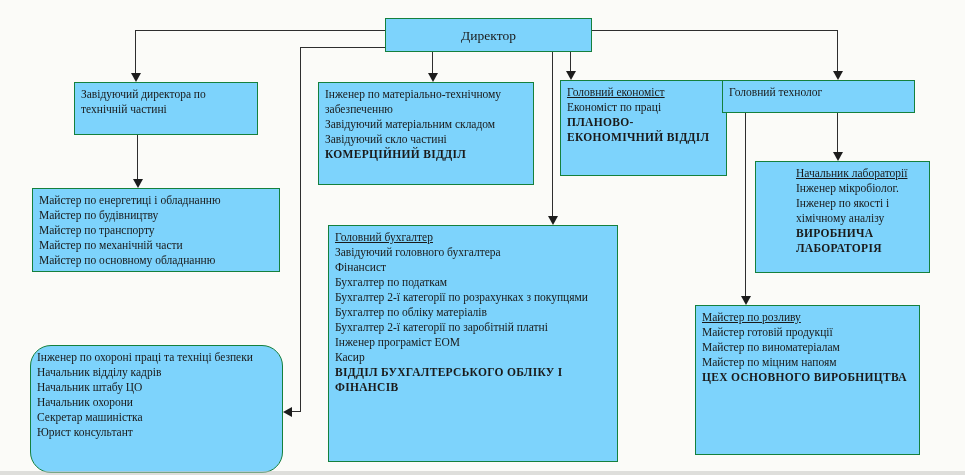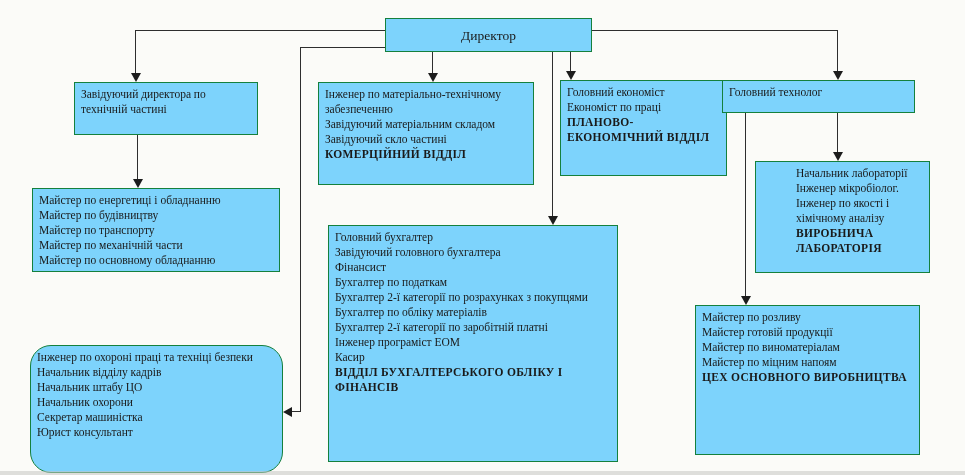--- a/index.html
+++ b/index.html
@@ -13,21 +13,21 @@
   .box{
     position:absolute;
     background:#7dd3fc;
     border:1px solid #15803d;
     box-sizing:border-box;
     padding:4px 6px;
     font-size:11.5px;
     line-height:15px;
   }
   .box .ln{white-space:normal;}
-  .box .u{}
+  .box .u{text-decoration:underline;}
   .box .b{font-weight:bold;letter-spacing:.3px;}
   .director{
     display:flex;align-items:center;justify-content:center;
     font-size:13.5px;padding:0;
   }
   .wire{position:absolute;background:#2e2e2e;}
   .arr-down{
     position:absolute;width:0;height:0;
     border-left:5px solid transparent;border-right:5px solid transparent;
     border-top:9px solid #1c1c1c;

